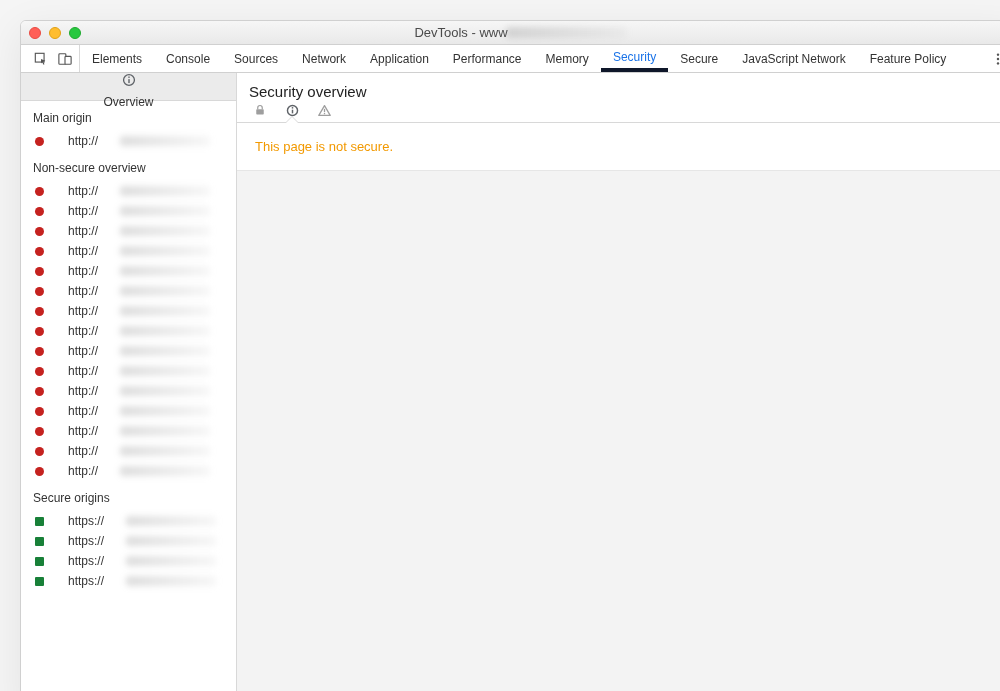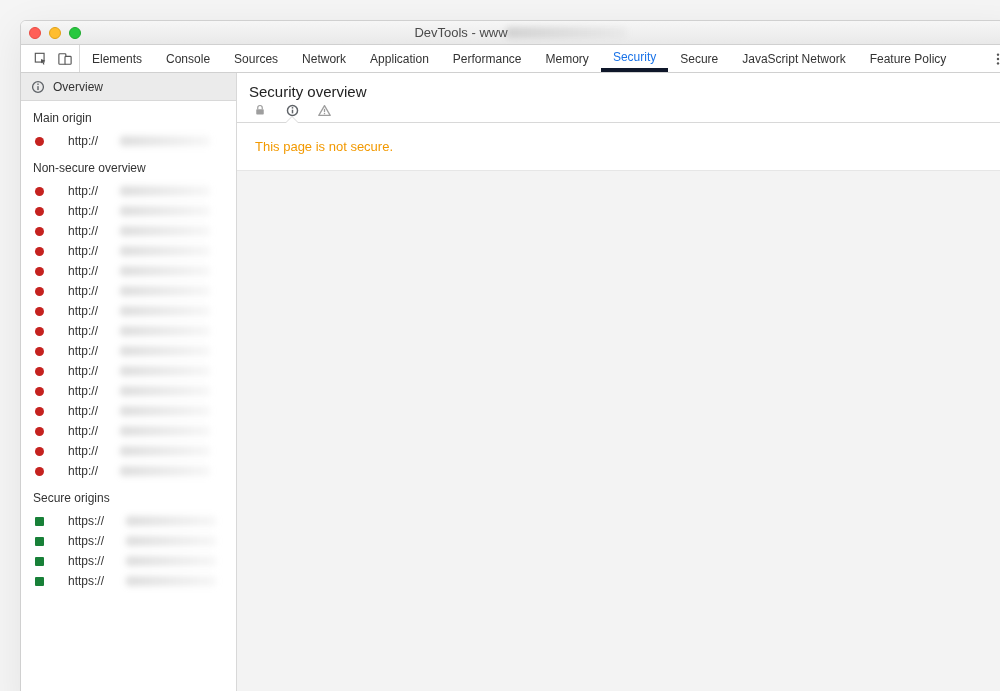--- a/index.html
+++ b/index.html
@@ -28,21 +28,21 @@
     .tb-iconbox { display: flex; align-items: center; gap: 8px; padding: 0 6px; border-right: 1px solid #d8d8d8; height: 100%; }
     .tb-icon { width: 16px; height: 16px; display: flex; align-items: center; justify-content: center; color: #555; }
     .tabs { display: flex; align-items: center; height: 100%; justify-content: flex-end; }
     .tab { padding: 0 12px; height: 100%; display: flex; align-items: center; cursor: pointer; color: #333; }
     .tab.active { color: #1a73e8; border-bottom: 4px solid #0f172a; }
     .tb-right { margin-left: auto; padding: 0 8px; color: #555; }
     .content { flex: 1; display: flex; overflow: hidden; }
     .sidebar { width: 216px; border-right: 1px solid #d8d8d8; display: flex; flex-direction: column; overflow: hidden; }
     .overview-row {
       height: 28px; background: #ebebeb; border-bottom: 1px solid #d8d8d8;
-      display: flex; align-items: center; padding: 0 10px; gap: 8px; font-size: 12px; color: #333;
+      display: flex; align-items: center; padding: 0 10px; gap: 8px; font-size: 12px; color: #333; flex-direction: column;
     }
     .origin-list { flex: 1; overflow: auto; padding: 10px 0 10px 10px; }
     .group-label { font-size: 12px; color: #333; margin: 10px 0 6px 2px; }
     .group-label:first-child { margin-top: 0; }
     .origin-item { display: flex; align-items: center; gap: 24px; padding: 3px 0 3px 4px; font-size: 12px; color: #333; cursor: pointer; }
     .status-dot { width: 9px; height: 9px; flex: 0 0 auto; }
     .status-dot.insecure { background: #c5221f; border-radius: 50%; }
     .status-dot.secure { background: #188038; border-radius: 1px; }
     .origin-text { white-space: nowrap; }
     .blur-rest {

